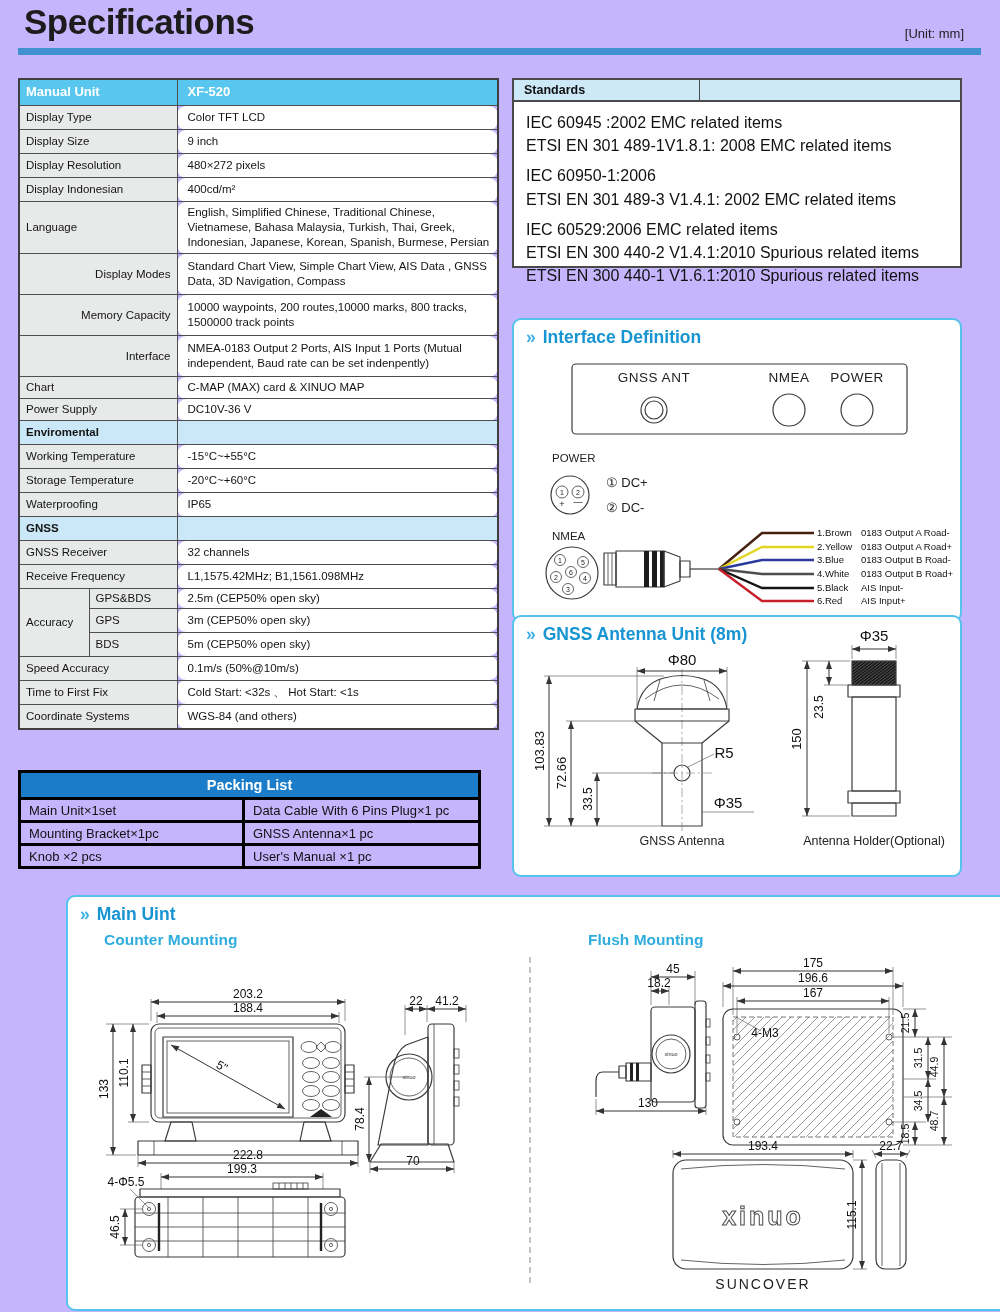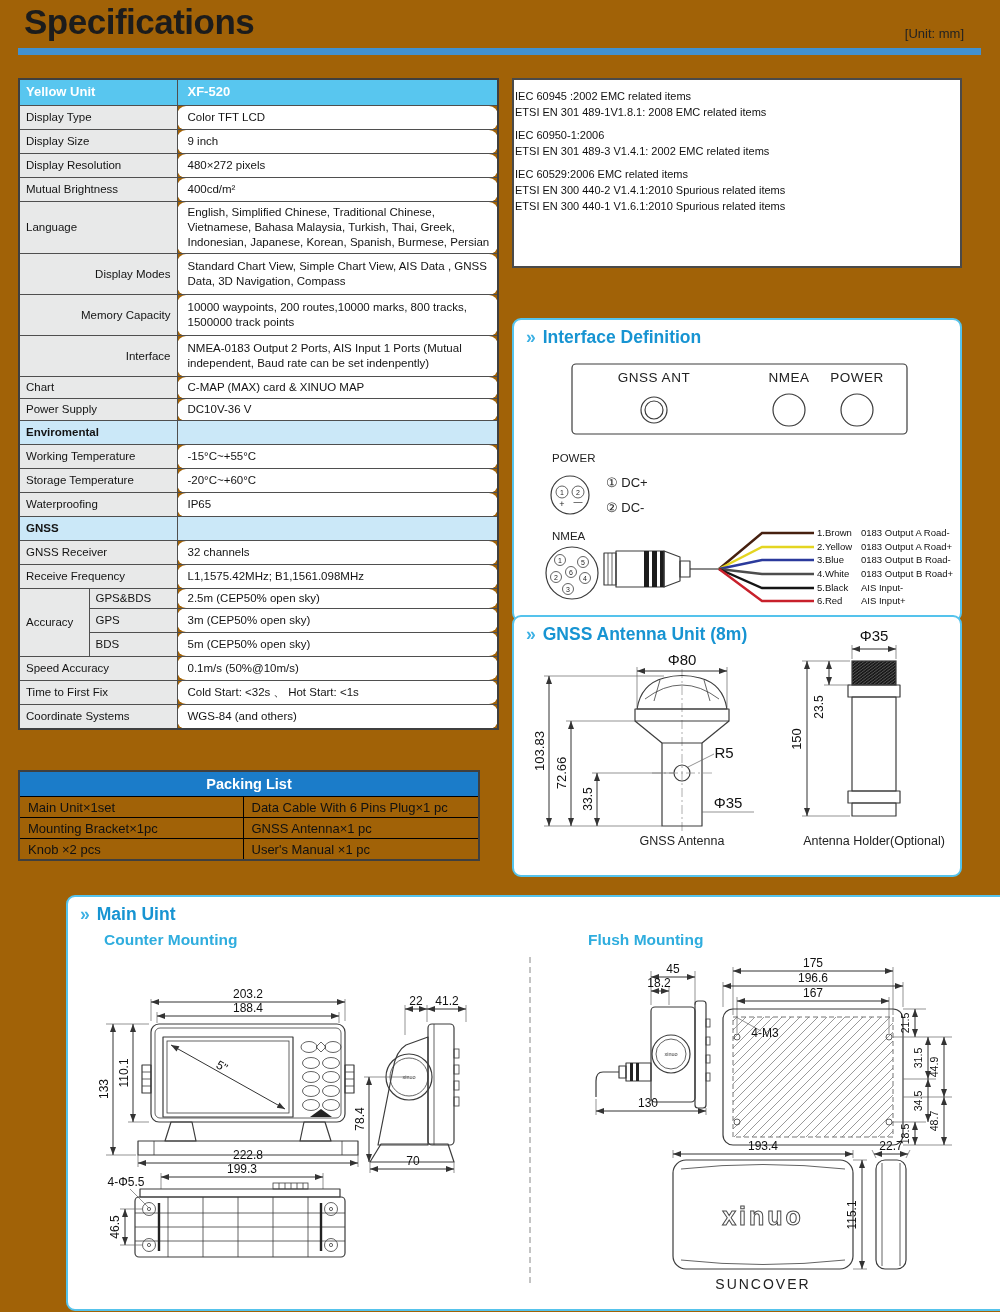--- a/index.html
+++ b/index.html
@@ -1,40 +1,40 @@
 <!DOCTYPE html>
 <html><head>
 <meta charset="utf-8">
 <style>
   html,body{margin:0;padding:0;background:#fff;}
-  .page{position:relative;width:1000px;height:1312px;background:#a16207;overflow:hidden;
+  .page{position:relative;width:1000px;height:1312px;background:#c4b5fd;overflow:hidden;
         font-family:"Liberation Sans",sans-serif;color:#111;}
   
   .title{position:absolute;left:24px;top:2px;font-size:35px;font-weight:bold;color:#1c1c1c;letter-spacing:-.5px;}
   .unitnote{position:absolute;right:36px;top:26px;font-size:13px;color:#222;}
   .rule{position:absolute;left:18px;top:48px;width:963px;height:7px;background:#4191d1;}
   
   table{border-collapse:collapse;table-layout:fixed;}
   .spec{position:absolute;left:18px;top:78px;width:479px;border:2px solid #3f3f3f;}
   .spec td{border:1px solid #4f4f4f;font-size:11.5px;color:#141414;padding:2px 6px;vertical-align:middle;line-height:1.3;}
   .spec .val{padding-left:10px;background:#fff;border-radius:9px;}
   .lb{background:#e8e9e9;}
   .spec .hH td{background:#58c6ef;color:#fff;font-weight:bold;font-size:13px;height:21px;}
   .sec{background:#cbe8f8 !important;font-weight:bold;font-size:12.5px;}
   .hA{height:19px;} .hB{height:36px;text-align:right;} .hC{height:47px;} .hD{height:17px;}
   
   .pack{position:absolute;left:18px;top:770px;width:460px;border:2px solid #3f3f3f;}
-  .pack td{border:1px solid #000000;font-size:13px;padding:2px 8px;height:16px;}
+  .pack td{border:3px solid #000000;font-size:13px;padding:2px 8px;height:16px;}
   .pack .ph{background:#1b7cc9;color:#fff;font-weight:bold;font-size:14.5px;text-align:center;height:20px;}
   
   .stdbox{position:absolute;left:512px;top:78px;width:450px;height:190px;border:2px solid #4a4a4a;box-sizing:border-box;background:#fff;}
   .stdhead{height:22px;background:#cde9f8;border-bottom:2px solid #4a4a4a;font-size:12.5px;font-weight:bold;
            padding:3px 0 0 10px;box-sizing:border-box;position:relative;}
   .stdhead .vd{position:absolute;left:185px;top:0;bottom:0;width:1px;background:#4a4a4a;}
-  .stdbody{padding:9px 1px;font-size:11px;line-height:1.45;}
+  .stdbody{padding:9px 12px;font-size:16px;line-height:1.45;}
   .stdbody div{white-space:nowrap;}
   .gap{margin-top:7px;}
   
   .bluebox{position:absolute;border:2px solid #55c3ec;border-radius:9px;box-sizing:border-box;background:#fff;}
   .bb-title{position:absolute;left:12px;top:7px;font-size:17.5px;font-weight:bold;color:#1794d2;}
   .bb-title .chev{color:#3db1e4;margin-right:7px;}
   .subt{position:absolute;font-size:15.5px;font-weight:bold;color:#2fadde;}
   svg{position:absolute;overflow:visible;}
   
   .dr{fill:none;stroke:#3c3c3c;stroke-width:1.2;stroke-linejoin:round;}
@@ -83,37 +83,37 @@
   <div class="rule"></div>
 
   <table class="spec">
     <colgroup>
         <col style="width:70px">
         <col style="width:88px">
         <col style="width:321px">
       </colgroup>
     <tbody>
         <tr class="hH">
-      <td colspan="2">Yellow Unit</td>
+      <td colspan="2">Manual Unit</td>
       <td style="padding-left:10px">XF-520</td>
         </tr>
     <tr>
           <td class="lb hA" colspan="2">Display Type</td>
           <td class="val">Color TFT LCD</td>
         </tr>
     <tr>
           <td class="lb hA" colspan="2">Display Size</td>
           <td class="val">9 inch</td>
         </tr>
     <tr>
           <td class="lb hA" colspan="2">Display Resolution</td>
           <td class="val">480×272 pixels</td>
         </tr>
     <tr>
-          <td class="lb hA" colspan="2">Mutual Brightness</td>
+          <td class="lb hA" colspan="2">Display Indonesian</td>
           <td class="val">400cd/m²</td>
         </tr>
     <tr>
           <td class="lb hC" colspan="2">Language</td>
           <td class="val">English, Simplified Chinese, Traditional Chinese, Vietnamese, Bahasa Malaysia, Turkish, Thai, Greek, Indonesian, Japanese, Korean, Spanish, Burmese, Persian</td>
         </tr>
     <tr>
           <td class="lb hB" colspan="2">Display Modes</td>
           <td class="val">Standard Chart View, Simple Chart View, AIS Data , GNSS Data, 3D Navigation, Compass</td>
         </tr>
@@ -207,20 +207,24 @@
           <td>GNSS Antenna×1 pc</td>
         </tr>
     <tr>
           <td>Knob ×2 pcs</td>
           <td>User's Manual ×1 pc</td>
         </tr>
   </tbody>
     </table>
 
   <div class="stdbox">
+    <div class="stdhead">
+      <span>Standards</span>
+      <span class="vd"></span>
+    </div>
     <div class="stdbody">
       <div>IEC 60945 :2002 EMC related items</div>
       <div>ETSI EN 301 489-1V1.8.1: 2008 EMC related items</div>
       <div class="gap">IEC 60950-1:2006</div>
       <div>ETSI EN 301 489-3 V1.4.1: 2002 EMC related items</div>
       <div class="gap">IEC 60529:2006 EMC related items</div>
       <div>ETSI EN 300 440-2 V1.4.1:2010 Spurious related items</div>
       <div>ETSI EN 300 440-1 V1.6.1:2010 Spurious related items</div>
     </div>
   </div>

